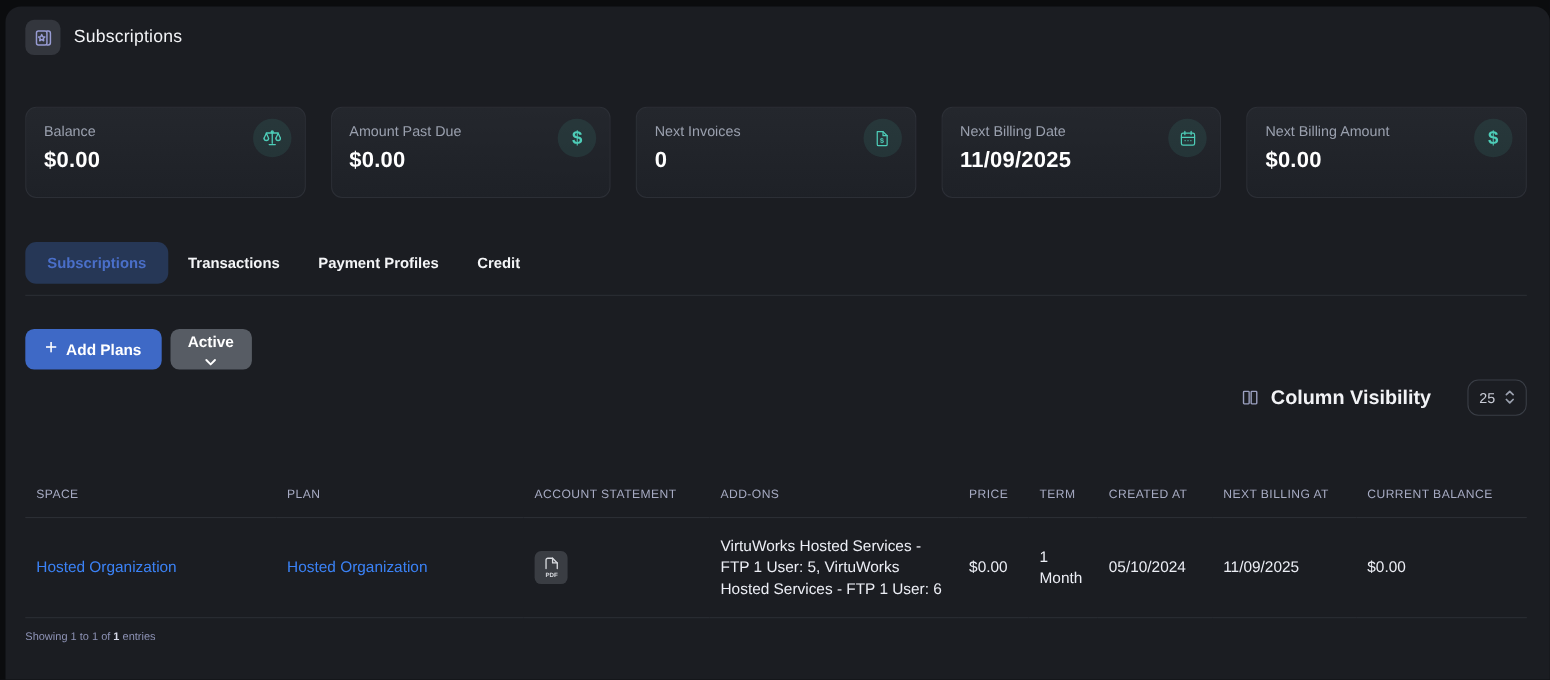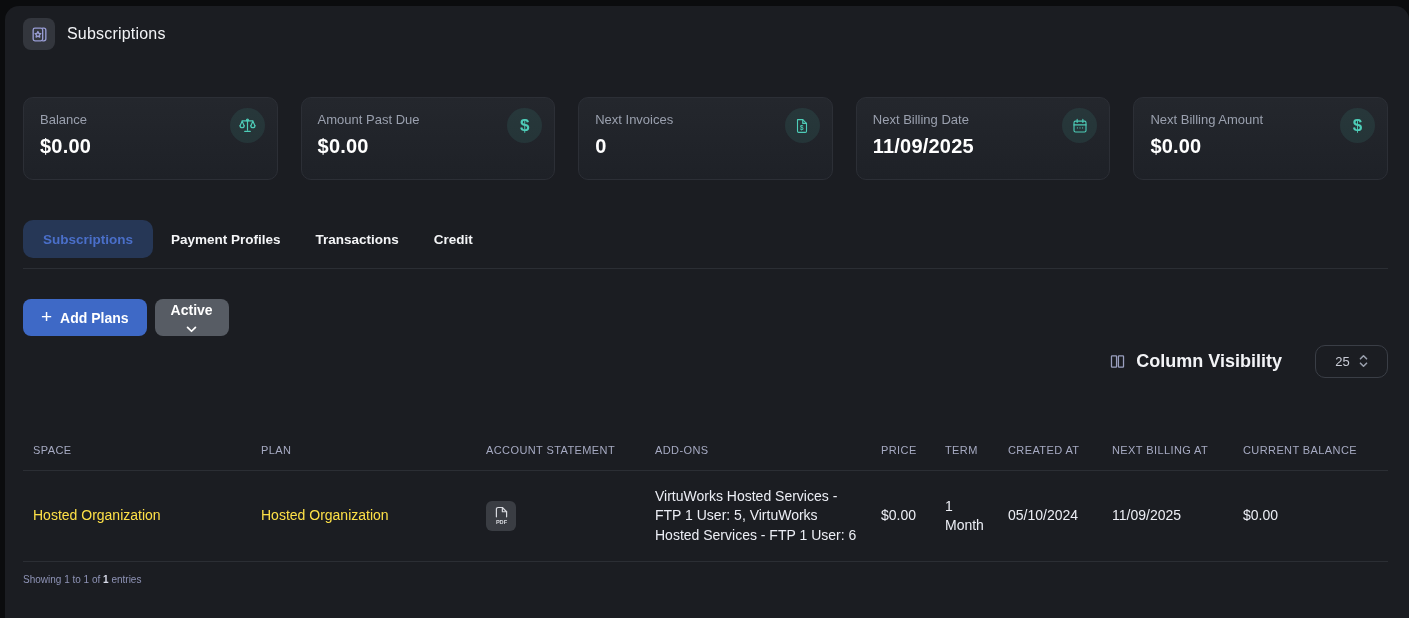--- a/index.html
+++ b/index.html
@@ -66,39 +66,39 @@
   }
   .btn-primary { background: #3e69c6; padding: 0 18px; }
   .btn-gray { background: #575c64; padding: 0 16px; flex-direction: column; }
   .plus-glyph { font-size: 19px; font-weight: 300; line-height: 1; margin-top: -2px; }
 
   
   .controls { margin-top: 8px; display: flex; align-items: center; justify-content: flex-end; gap: 33px; height: 34px; }
   .col-visibility { display: flex; align-items: center; gap: 10px; cursor: pointer; }
   .col-visibility-label { color: #f2f3f6; font-size: 18px; font-weight: 700; }
   .page-size-select {
-    width: 73px; height: 33px; border-radius: 10px;
+    width: 54px; height: 33px; border-radius: 10px;
     border: 1px solid #3a3e46; background: transparent;
     display: flex; align-items: center; justify-content: center; gap: 9px;
     color: #c9ccd6; font-size: 13px; cursor: pointer;
   }
 
   
   .table-wrap { margin-top: 56px; }
   table { width: 100%; border-collapse: collapse; table-layout: fixed; }
   th {
     text-align: left; font-size: 11px; font-weight: 400; letter-spacing: .4px;
     color: #a6aac2; padding: 10px 10px 14px 10px; border-bottom: 1px solid #2b2e34;
     white-space: nowrap; overflow: hidden;
   }
   td {
     font-size: 14px; padding: 16px 10px; border-bottom: 1px solid #2b2e34;
     vertical-align: middle; line-height: 1.38;
   }
-  td.dim { color: #fde047; }
+  td.dim { color: #3b82f6; }
   td.bright { color: #eceef5; }
   .pdf-btn {
     width: 30px; height: 30px; border-radius: 6px; border: none;
     background: #3a3d43; display: flex; align-items: center; justify-content: center;
     cursor: pointer;
   }
 
   
   .table-footer { margin-top: 12px; font-size: 10px; color: #8e93b6; }
   .table-footer b { color: #d7dae8; font-weight: 700; }
@@ -175,22 +175,22 @@
       <div class="stat-value">$0.00</div>
       <div class="stat-icon-circle">
         <span class="dollar-glyph">$</span>
       </div>
     </div>
 
   </div>
 
   <div class="tabs">
     <div class="tab active">Subscriptions</div>
+    <div class="tab">Transactions</div>
     <div class="tab">Payment Profiles</div>
-    <div class="tab">Transactions</div>
     <div class="tab">Credit</div>
   </div>
   <div class="tabs-divider"></div>
 
   <div class="toolbar">
     <button class="btn btn-primary">
       <span class="plus-glyph">+</span>
       <span>Add Plans</span>
     </button>
     <button class="btn btn-gray">

